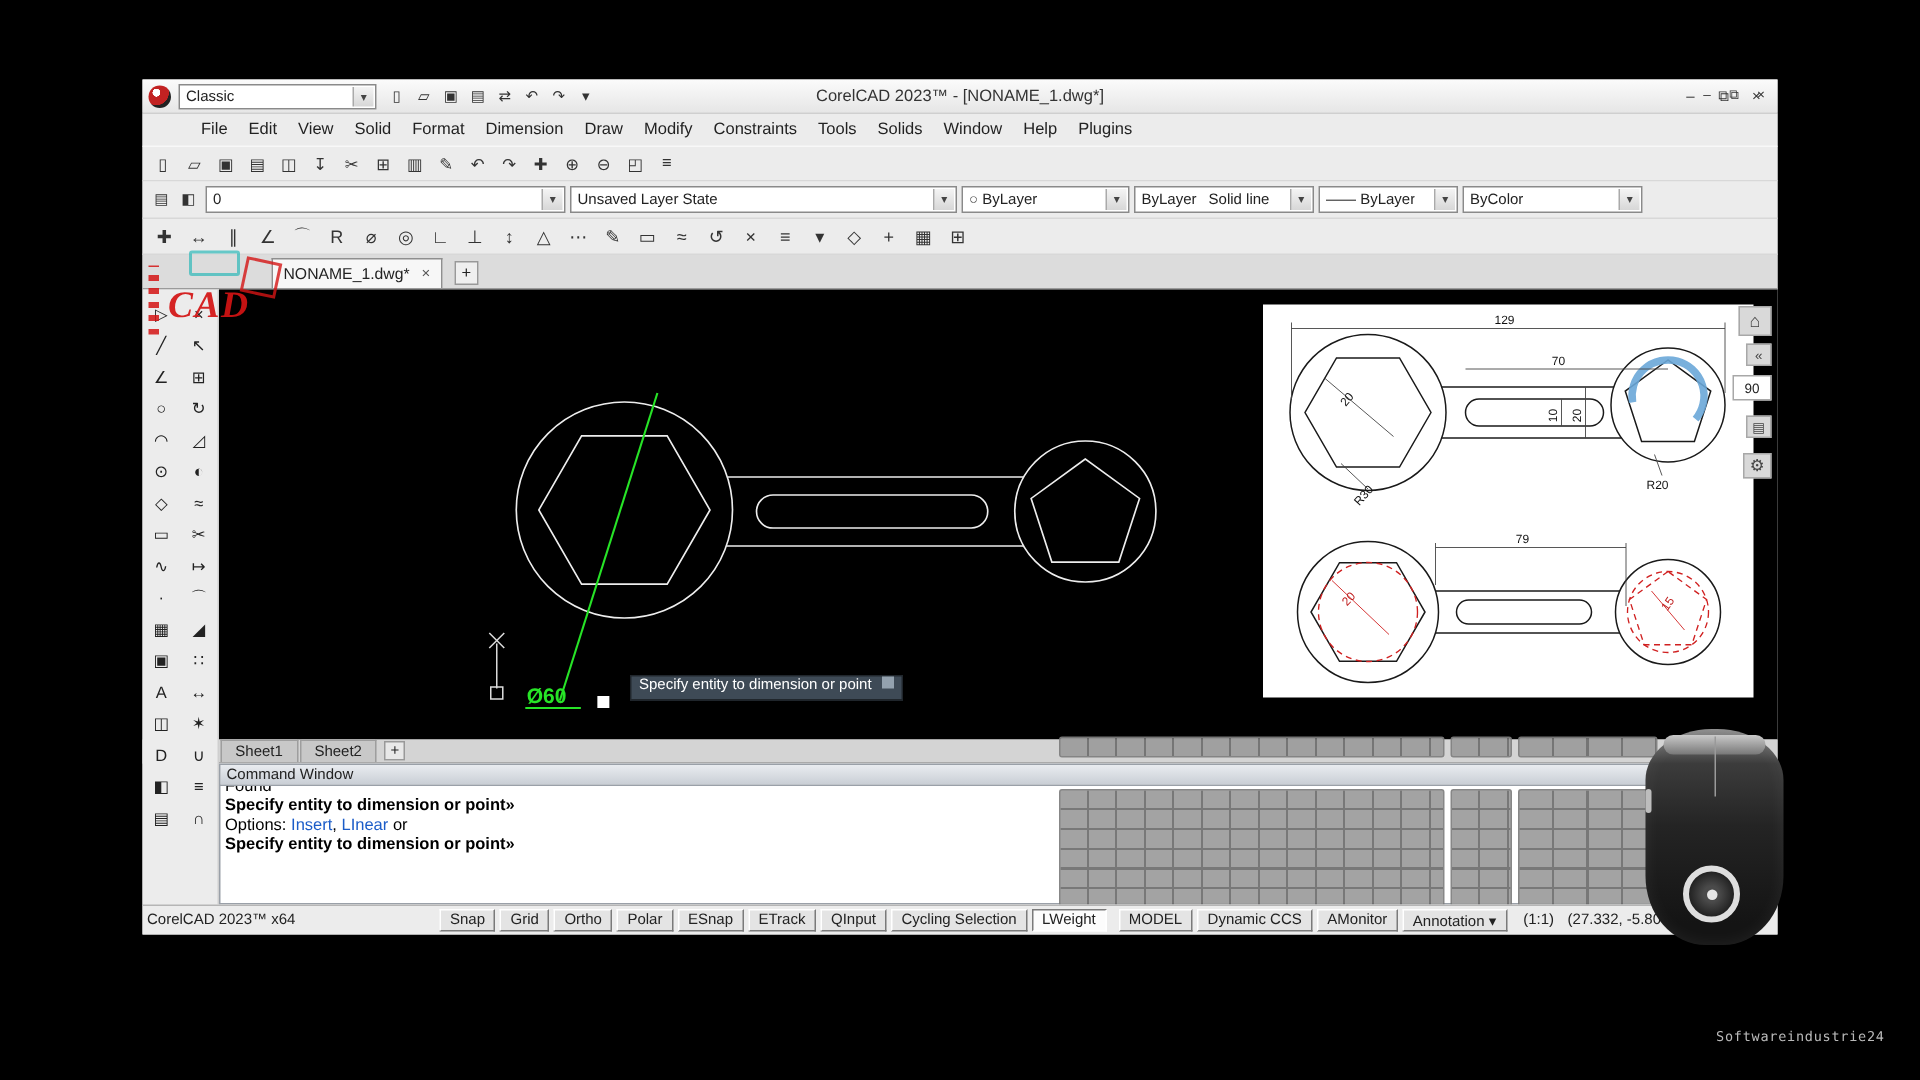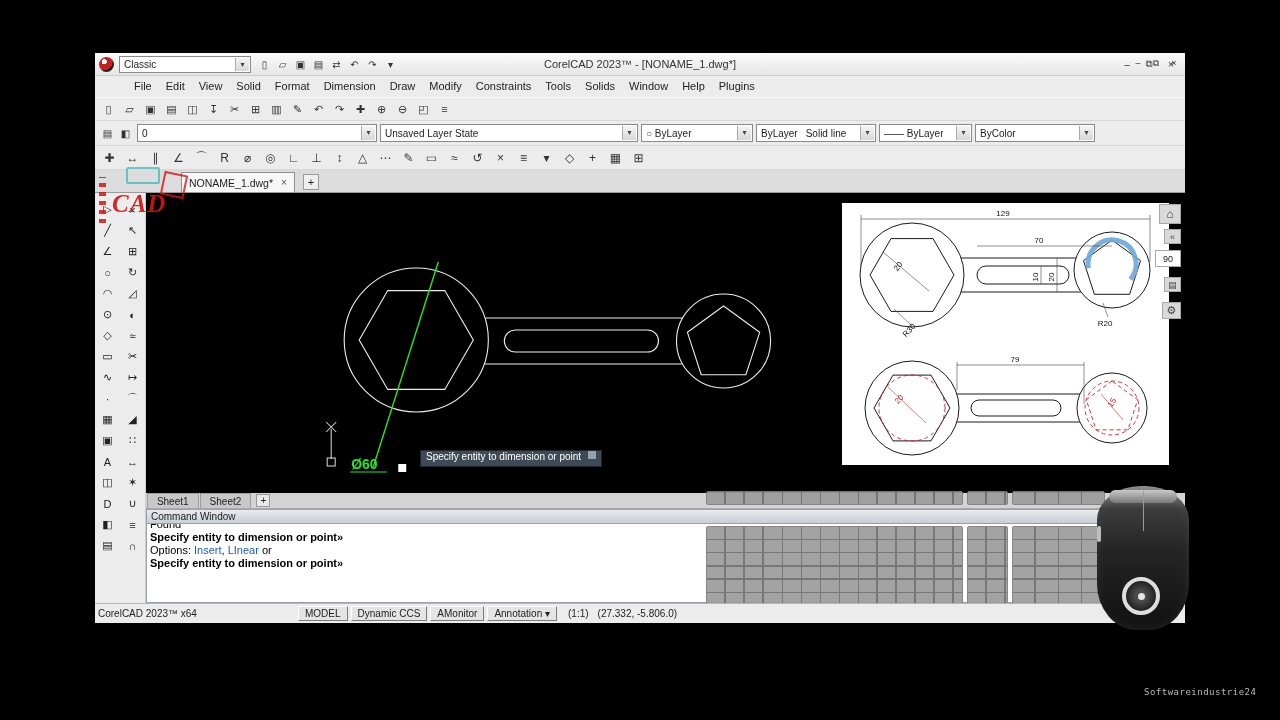--- a/index.html
+++ b/index.html
@@ -421,20 +421,31 @@
         <div class="cl">Found</div>
         <div class="cl bold">Specify entity to dimension or point»</div>
         <div class="cl"><span>Options: </span><span class="lnk">Insert</span><span>, </span><span class="lnk">LInear</span><span> or</span></div>
         <div class="cl bold">Specify entity to dimension or point»</div>
       </div>
     </div>
   </div>
 
   <div class="row statusbar">
     <span class="appname">CorelCAD 2023™ x64</span>
+    <div class="togglerow">
+        <div class="sbtn">Snap</div>
+        <div class="sbtn">Grid</div>
+        <div class="sbtn">Ortho</div>
+        <div class="sbtn">Polar</div>
+        <div class="sbtn">ESnap</div>
+        <div class="sbtn">ETrack</div>
+        <div class="sbtn">QInput</div>
+        <div class="sbtn">Cycling Selection</div>
+        <div class="sbtn active">LWeight</div>
+      </div>
     <div class="moderow">
         <div class="sbtn">MODEL</div>
         <div class="sbtn">Dynamic CCS</div>
         <div class="sbtn">AMonitor</div>
         <div class="sbtn">Annotation ▾</div>
       </div>
     <span class="scale">(1:1)</span>
     <span class="coords">(27.332, -5.806.0)</span>
   </div>
 

